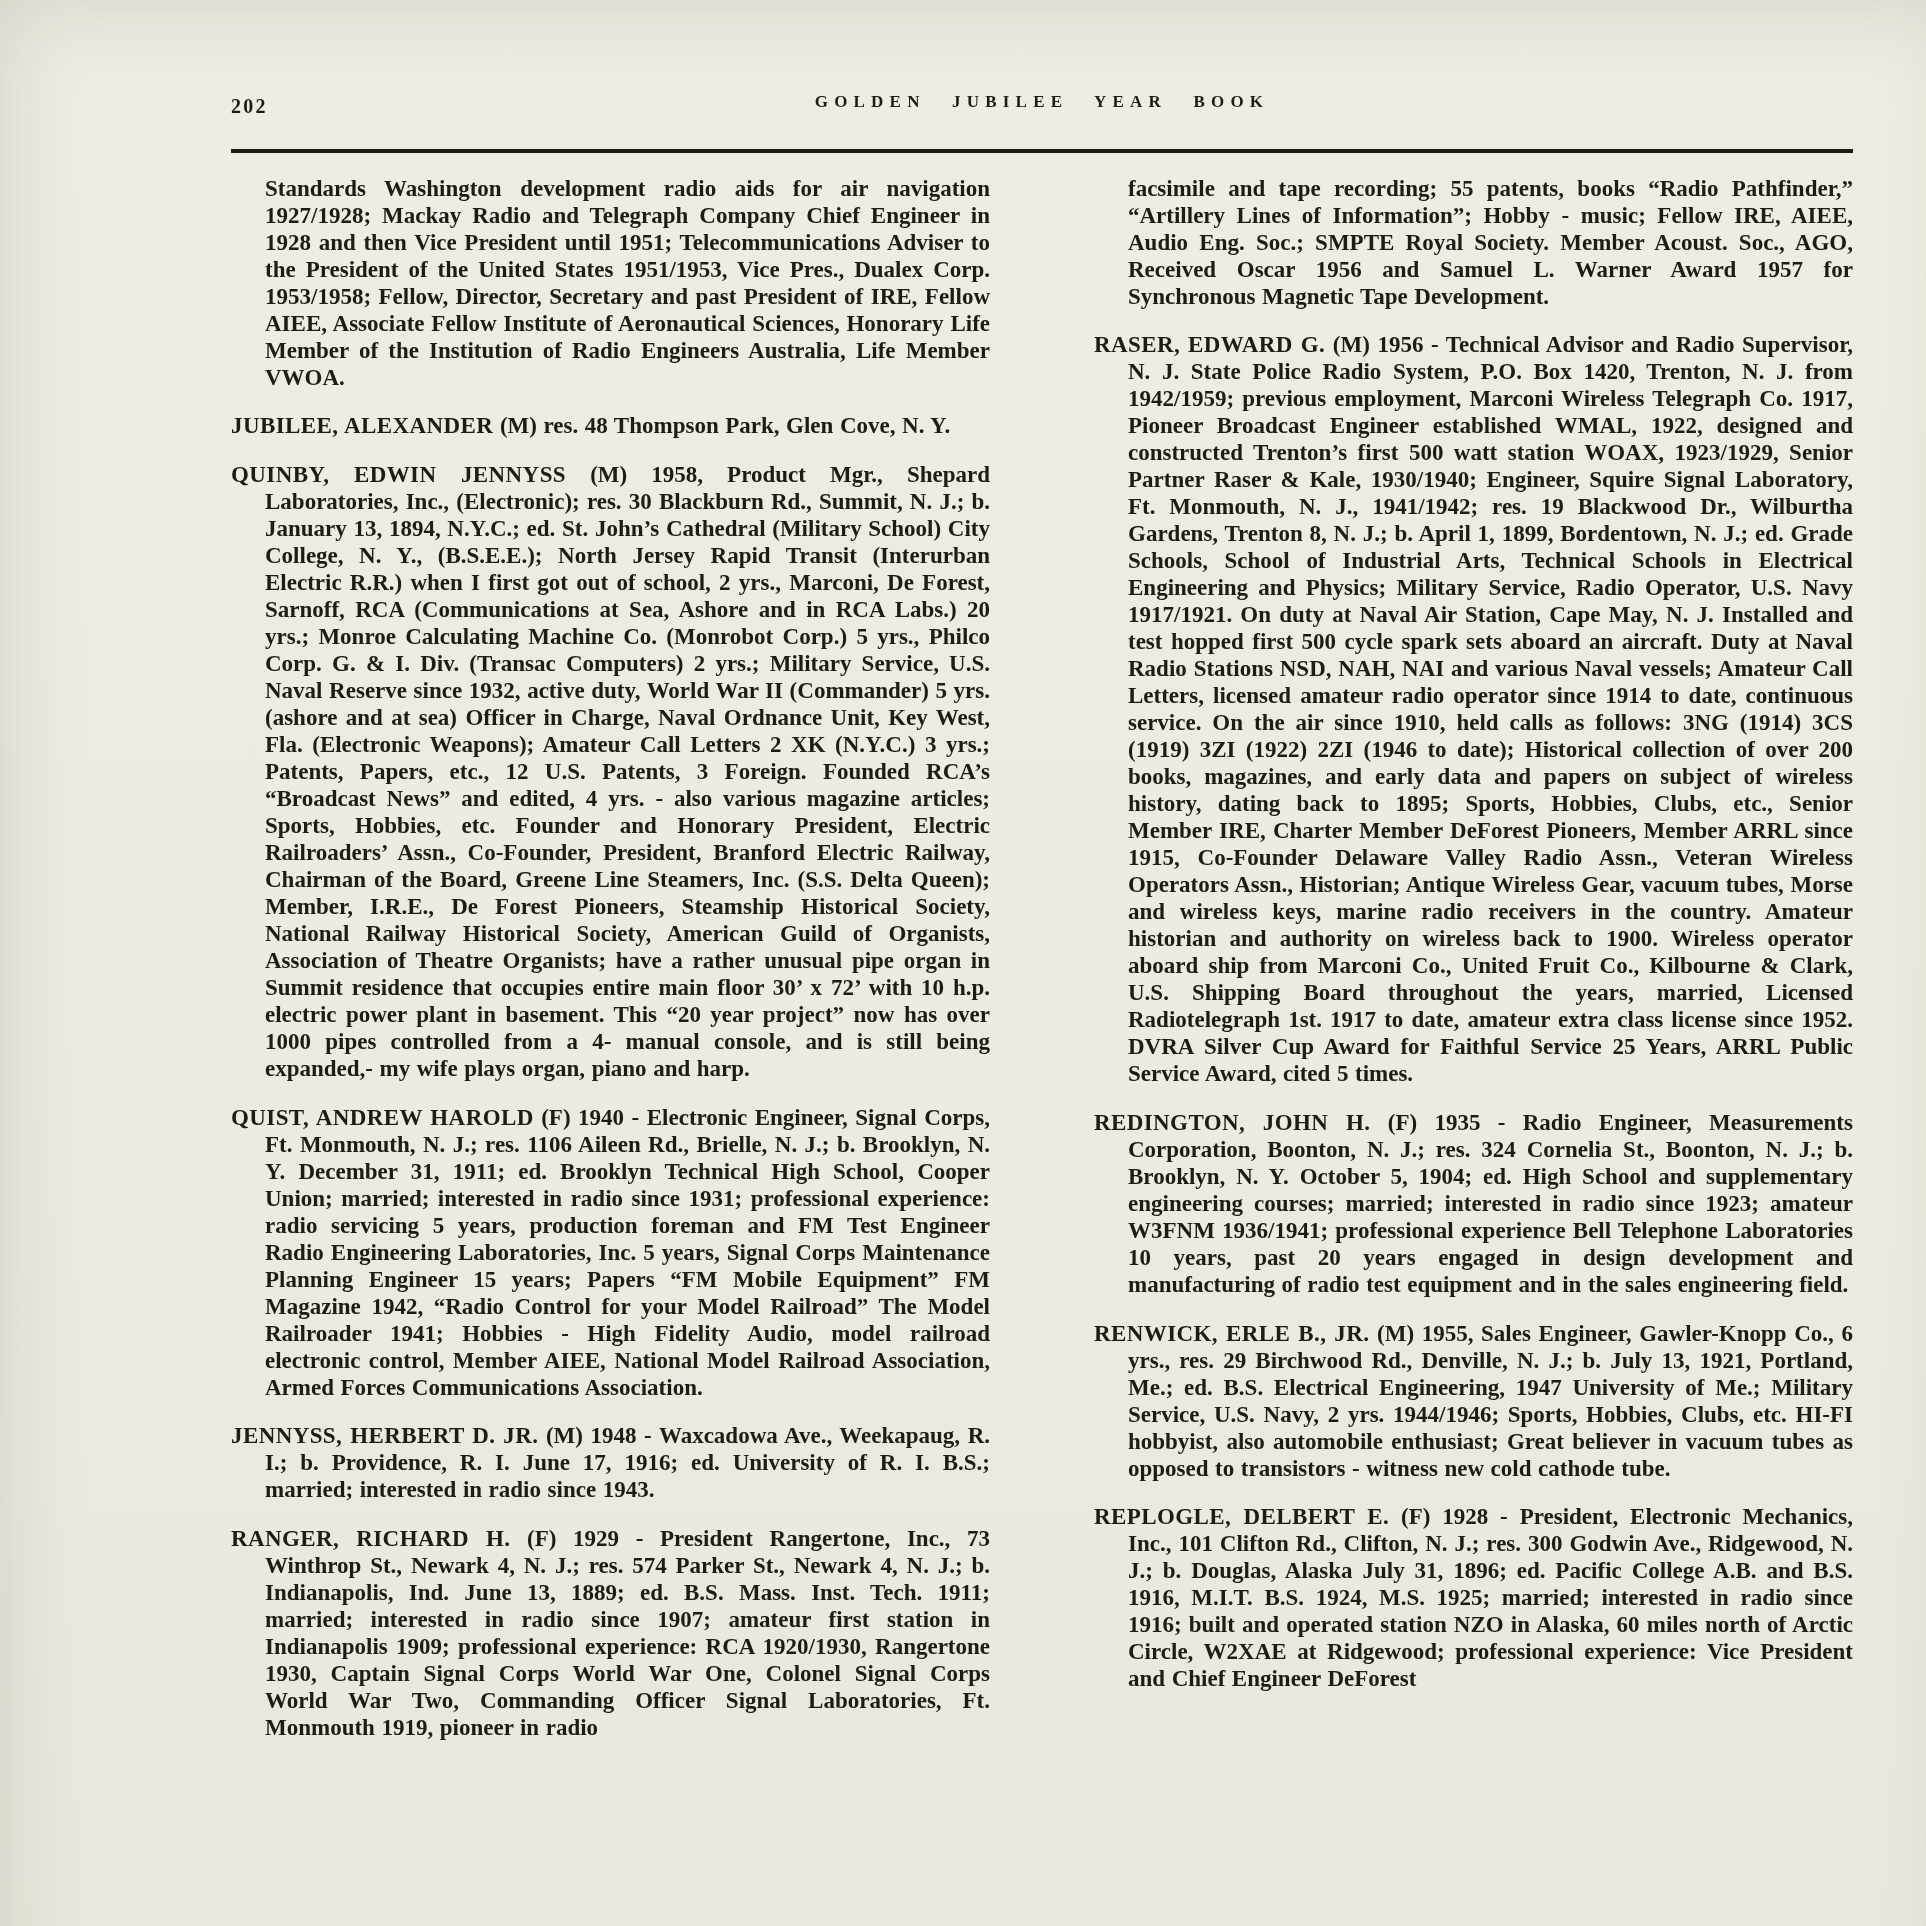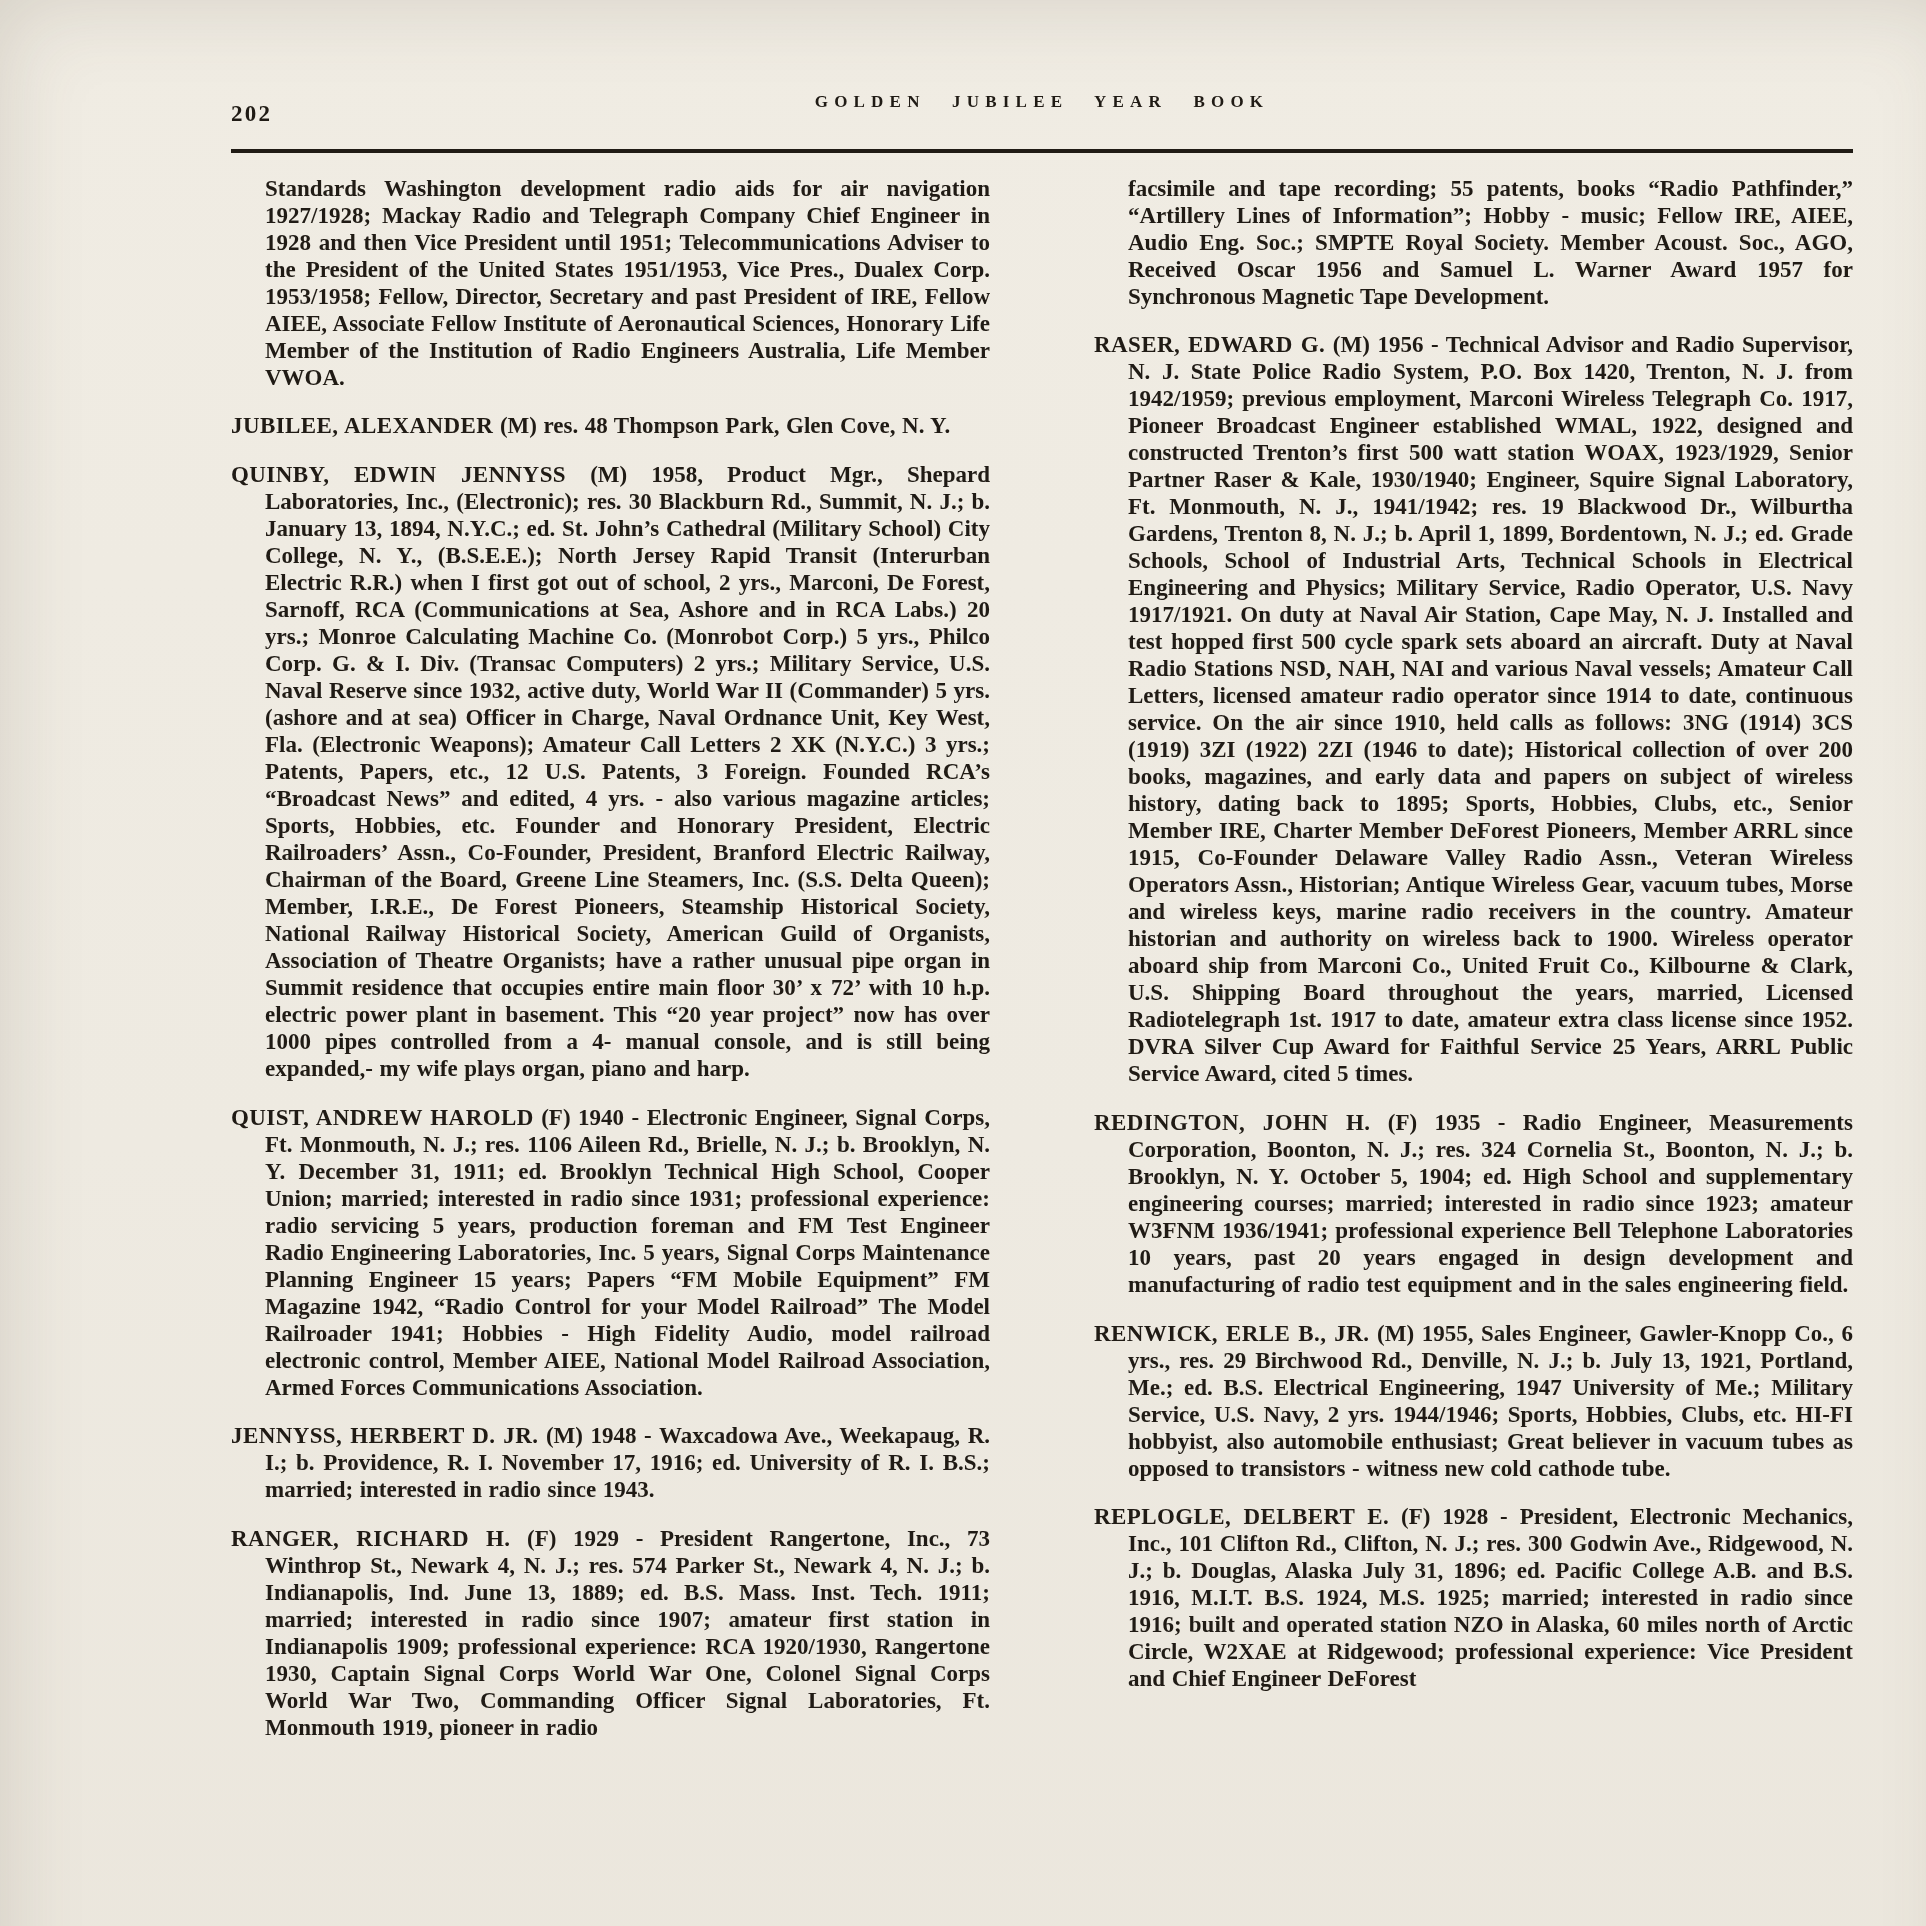--- a/index.html
+++ b/index.html
@@ -20,22 +20,22 @@
     box-shadow:inset 0 0 85px rgba(90,80,60,0.18);
     padding:92px 112px 62px 231px;
     color:var(--ink);
   }
   .page-header{
     position:relative;
     height:35px;
   }
   .page-number{
     position:absolute;
-    left:0;top:9px;
-    font-size:23px;
+    left:0;top:3px;
+    font-size:20px;
     font-weight:bold;
     letter-spacing:2.3px;
   }
   .page-title{
     margin:0;
     text-align:center;
     font-size:17px;
     font-weight:bold;
     letter-spacing:6.2px;
     word-spacing:16px;
@@ -91,21 +91,21 @@
 
     <section class="column">
       <p class="entry continuation"><span class="entry-text">Standards Washington development radio aids for air navigation 1927/1928; Mackay Radio and Telegraph Company Chief Engineer in 1928 and then Vice President until 1951; Telecommunications Adviser to the President of the United States 1951/1953, Vice Pres., Dualex Corp. 1953/1958; Fellow, Director, Secretary and past President of IRE, Fellow AIEE, Associate Fellow Institute of Aeronautical Sciences, Honorary Life Member of the Institution of Radio Engineers Australia, Life Member VWOA.</span></p>
 
       <p class="entry"><span class="entry-name">JUBILEE, ALEXANDER</span><span class="entry-text"> (M) res. 48 Thompson Park, Glen Cove, N. Y.</span></p>
 
       <p class="entry"><span class="entry-name">QUINBY, EDWIN JENNYSS</span><span class="entry-text"> (M) 1958, Product Mgr., Shepard Laboratories, Inc., (Electronic); res. 30 Blackburn Rd., Summit, N. J.; b. January 13, 1894, N.Y.C.; ed. St. John’s Cathedral (Military School) City College, N. Y., (B.S.E.E.); North Jersey Rapid Transit (Interurban Electric R.R.) when I first got out of school, 2 yrs., Marconi, De Forest, Sarnoff, RCA (Communications at Sea, Ashore and in RCA Labs.) 20 yrs.; Monroe Calculating Machine Co. (Monrobot Corp.) 5 yrs., Philco Corp. G. &amp; I. Div. (Transac Computers) 2 yrs.; Military Service, U.S. Naval Reserve since 1932, active duty, World War II (Commander) 5 yrs. (ashore and at sea) Officer in Charge, Naval Ordnance Unit, Key West, Fla. (Electronic Weapons); Amateur Call Letters 2 XK (N.Y.C.) 3 yrs.; Patents, Papers, etc., 12 U.S. Patents, 3 Foreign. Founded RCA’s “Broadcast News” and edited, 4 yrs. - also various magazine articles; Sports, Hobbies, etc. Founder and Honorary President, Electric Railroaders’ Assn., Co-Founder, President, Branford Electric Railway, Chairman of the Board, Greene Line Steamers, Inc. (S.S. Delta Queen); Member, I.R.E., De Forest Pioneers, Steamship Historical Society, National Railway Historical Society, American Guild of Organists, Association of Theatre Organists; have a rather unusual pipe organ in Summit residence that occupies entire main floor 30’ x 72’ with 10 h.p. electric power plant in basement. This “20 year project” now has over 1000 pipes controlled from a 4- manual console, and is still being expanded,- my wife plays organ, piano and harp.</span></p>
 
       <p class="entry"><span class="entry-name">QUIST, ANDREW HAROLD</span><span class="entry-text"> (F) 1940 - Electronic Engineer, Signal Corps, Ft. Monmouth, N. J.; res. 1106 Aileen Rd., Brielle, N. J.; b. Brooklyn, N. Y. December 31, 1911; ed. Brooklyn Technical High School, Cooper Union; married; interested in radio since 1931; professional experience: radio servicing 5 years, production foreman and FM Test Engineer Radio Engineering Laboratories, Inc. 5 years, Signal Corps Maintenance Planning Engineer 15 years; Papers “FM Mobile Equipment” FM Magazine 1942, “Radio Control for your Model Railroad” The Model Railroader 1941; Hobbies - High Fidelity Audio, model railroad electronic control, Member AIEE, National Model Railroad Association, Armed Forces Communications Association.</span></p>
 
-      <p class="entry"><span class="entry-name">JENNYSS, HERBERT D. JR.</span><span class="entry-text"> (M) 1948 - Waxcadowa Ave., Weekapaug, R. I.; b. Providence, R. I. November 17, 1916; ed. University of R. I. B.S.; married; interested in radio since 1943.</span></p>
+      <p class="entry"><span class="entry-name">JENNYSS, HERBERT D. JR.</span><span class="entry-text"> (M) 1948 - Waxcadowa Ave., Weekapaug, R. I.; b. Providence, R. I. June 17, 1916; ed. University of R. I. B.S.; married; interested in radio since 1943.</span></p>
 
       <p class="entry"><span class="entry-name">RANGER, RICHARD H.</span><span class="entry-text"> (F) 1929 - President Rangertone, Inc., 73 Winthrop St., Newark 4, N. J.; res. 574 Parker St., Newark 4, N. J.; b. Indianapolis, Ind. June 13, 1889; ed. B.S. Mass. Inst. Tech. 1911; married; interested in radio since 1907; amateur first station in Indianapolis 1909; professional experience: RCA 1920/1930, Rangertone 1930, Captain Signal Corps World War One, Colonel Signal Corps World War Two, Commanding Officer Signal Laboratories, Ft. Monmouth 1919, pioneer in radio</span></p>
     </section>
 
     <section class="column">
       <p class="entry continuation"><span class="entry-text">facsimile and tape recording; 55 patents, books “Radio Pathfinder,” “Artillery Lines of Information”; Hobby - music; Fellow IRE, AIEE, Audio Eng. Soc.; SMPTE Royal Society. Member Acoust. Soc., AGO, Received Oscar 1956 and Samuel L. Warner Award 1957 for Synchronous Magnetic Tape Development.</span></p>
 
       <p class="entry"><span class="entry-name">RASER, EDWARD G.</span><span class="entry-text"> (M) 1956 - Technical Advisor and Radio Supervisor, N. J. State Police Radio System, P.O. Box 1420, Trenton, N. J. from 1942/1959; previous employment, Marconi Wireless Telegraph Co. 1917, Pioneer Broadcast Engineer established WMAL, 1922, designed and constructed Trenton’s first 500 watt station WOAX, 1923/1929, Senior Partner Raser &amp; Kale, 1930/1940; Engineer, Squire Signal Laboratory, Ft. Monmouth, N. J., 1941/1942; res. 19 Blackwood Dr., Wilburtha Gardens, Trenton 8, N. J.; b. April 1, 1899, Bordentown, N. J.; ed. Grade Schools, School of Industrial Arts, Technical Schools in Electrical Engineering and Physics; Military Service, Radio Operator, U.S. Navy 1917/1921. On duty at Naval Air Station, Cape May, N. J. Installed and test hopped first 500 cycle spark sets aboard an aircraft. Duty at Naval Radio Stations NSD, NAH, NAI and various Naval vessels; Amateur Call Letters, licensed amateur radio operator since 1914 to date, continuous service. On the air since 1910, held calls as follows: 3NG (1914) 3CS (1919) 3ZI (1922) 2ZI (1946 to date); Historical collection of over 200 books, magazines, and early data and papers on subject of wireless history, dating back to 1895; Sports, Hobbies, Clubs, etc., Senior Member IRE, Charter Member DeForest Pioneers, Member ARRL since 1915, Co-Founder Delaware Valley Radio Assn., Veteran Wireless Operators Assn., Historian; Antique Wireless Gear, vacuum tubes, Morse and wireless keys, marine radio receivers in the country. Amateur historian and authority on wireless back to 1900. Wireless operator aboard ship from Marconi Co., United Fruit Co., Kilbourne &amp; Clark, U.S. Shipping Board throughout the years, married, Licensed Radiotelegraph 1st. 1917 to date, amateur extra class license since 1952. DVRA Silver Cup Award for Faithful Service 25 Years, ARRL Public Service Award, cited 5 times.</span></p>
 
       <p class="entry"><span class="entry-name">REDINGTON, JOHN H.</span><span class="entry-text"> (F) 1935 - Radio Engineer, Measurements Corporation, Boonton, N. J.; res. 324 Cornelia St., Boonton, N. J.; b. Brooklyn, N. Y. October 5, 1904; ed. High School and supplementary engineering courses; married; interested in radio since 1923; amateur W3FNM 1936/1941; professional experience Bell Telephone Laboratories 10 years, past 20 years engaged in design development and manufacturing of radio test equipment and in the sales engineering field.</span></p>

